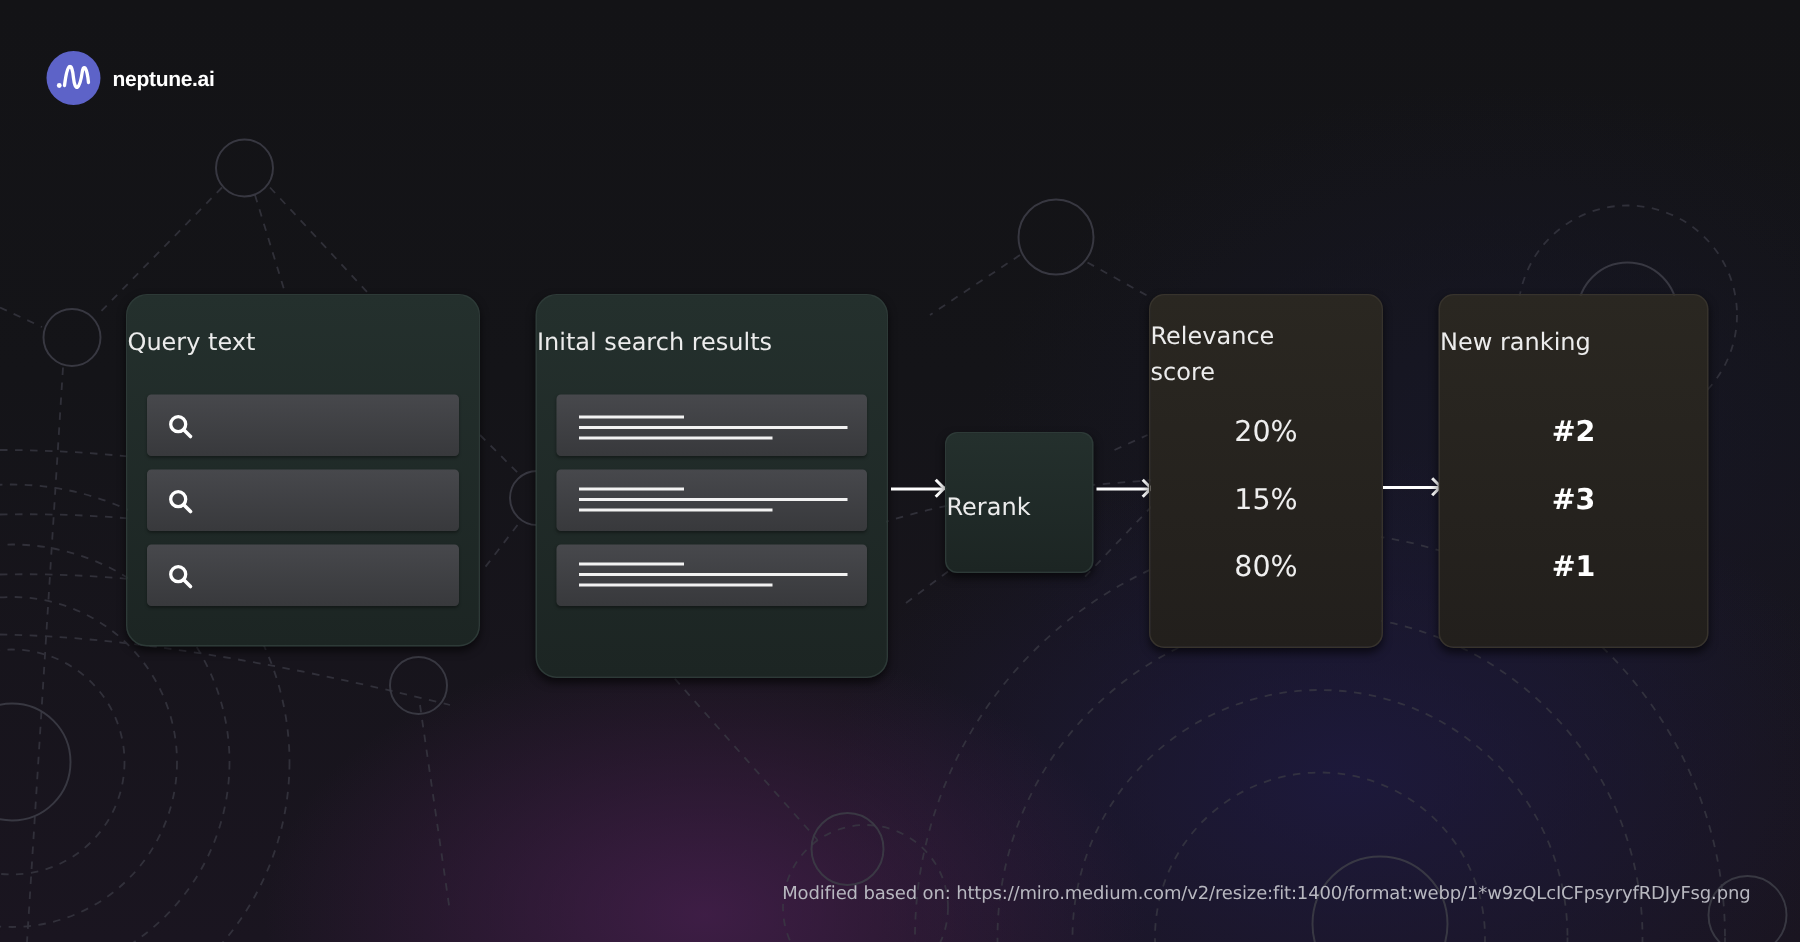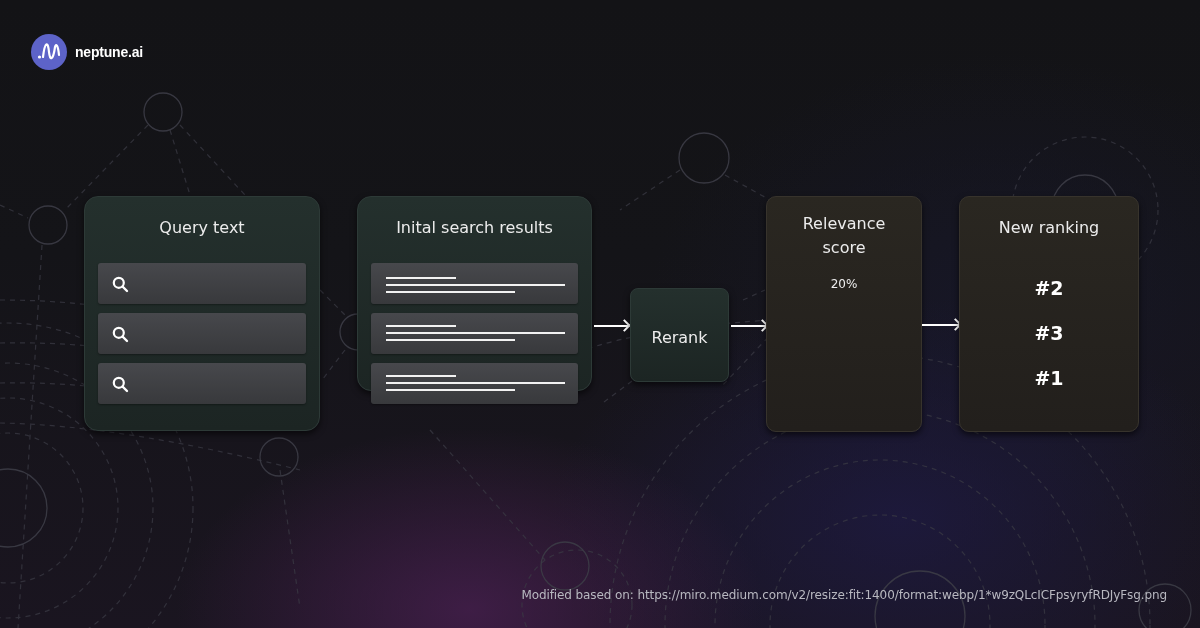--- a/index.html
+++ b/index.html
@@ -28,37 +28,37 @@
     .logo-text { font-family: "Liberation Sans", sans-serif; font-weight: 700; font-size: 14px; color: #ffffff; letter-spacing: -0.2px; }
 
     .box {
       position: absolute; border-radius: 14px;
       box-shadow: 0 3px 6px rgba(0,0,0,0.6);
     }
     .box.green { background: linear-gradient(180deg, #24302d 0%, #1c2523 100%); border: 1px solid #2d3a37; }
     .box.brown { background: linear-gradient(180deg, #2a2721 0%, #221f1c 100%); border: 1px solid #37332c; border-radius: 10px; }
 
     .box-title {
-      position: absolute; left: 0; right: 0; text-align: center;
+      position: absolute; left: 0; right: 0; 
       font-size: 16px; color: #ececec; line-height: 24px;
     }
 
     .row {
       position: absolute; left: 13px; right: 13px; height: 41px;
       border-radius: 3px;
       background: linear-gradient(180deg, #47484c 0%, #38393c 100%);
       box-shadow: 0 1px 2px rgba(0,0,0,0.35);
     }
     .row .icon { position: absolute; left: 14px; top: 13px; }
 
     .lines .l { position: absolute; height: 2px; background: #f2f2f2; left: 15px; }
 
     .value {
       position: absolute; left: 0; right: 0; text-align: center;
-      font-size: 12px; color: #eeeeee;
+      font-size: 19px; color: #eeeeee;
     }
     .rank {
       position: absolute; left: 0; right: 0; text-align: center;
       font-size: 19px; font-weight: 700; color: #ffffff;
     }
 
     .arrow { position: absolute; height: 2px; background: #ffffff; }
     .arrow::after {
       content: ""; position: absolute; right: -1px; top: -4px;
       width: 7px; height: 7px; border-top: 2px solid #fff; border-right: 2px solid #fff;
@@ -158,21 +158,21 @@
   <div class="row" style="top:166px;">
     <span class="icon">
       <svg width="17" height="17" viewBox="0 0 17 17">
           <circle cx="6.8" cy="6.8" r="5" fill="none" stroke="#fff" stroke-width="2.2"></circle>
           <line x1="10.5" y1="10.5" x2="15" y2="15" stroke="#fff" stroke-width="2.4" stroke-linecap="round"></line>
         </svg>
     </span>
   </div>
 </div>
 
-<div class="box green" style="left:357px; top:196px; width:235px; height:195px;">
+<div class="box green" style="left:357px; top:196px; width:235px; height:256px;">
   <div class="box-title" style="top:19px;">Inital search results</div>
   <div class="row lines" style="top:66px;">
     <div class="l" style="top:14px; width:70px;"></div>
     <div class="l" style="top:21px; width:179px;"></div>
     <div class="l" style="top:28px; width:129px;"></div>
   </div>
   <div class="row lines" style="top:116px;">
     <div class="l" style="top:12px; width:70px;"></div>
     <div class="l" style="top:19px; width:179px;"></div>
     <div class="l" style="top:26px; width:129px;"></div>
@@ -189,20 +189,22 @@
 <div class="box green" style="left:630px; top:288px; width:99px; height:94px; border-radius:8px;">
   <div class="box-title" style="top:37px;">Rerank</div>
 </div>
 
 <div class="arrow" style="left:731px; top:325px; width:35px;"></div>
 
 <div class="box brown" style="left:766px; top:196px; width:156px; height:236px;">
   <div class="box-title" style="top:15px;">Relevance</div>
   <div class="box-title" style="top:39px;">score</div>
   <div class="value" style="top:80px;">20%</div>
+  <div class="value" style="top:125px;">15%</div>
+  <div class="value" style="top:170px;">80%</div>
 </div>
 
 <div class="arrow" style="left:922px; top:324px; width:37px;"></div>
 
 <div class="box brown" style="left:959px; top:196px; width:180px; height:236px;">
   <div class="box-title" style="top:19px;">New ranking</div>
   <div class="rank" style="top:80px;">#2</div>
   <div class="rank" style="top:125px;">#3</div>
   <div class="rank" style="top:170px;">#1</div>
 </div>

